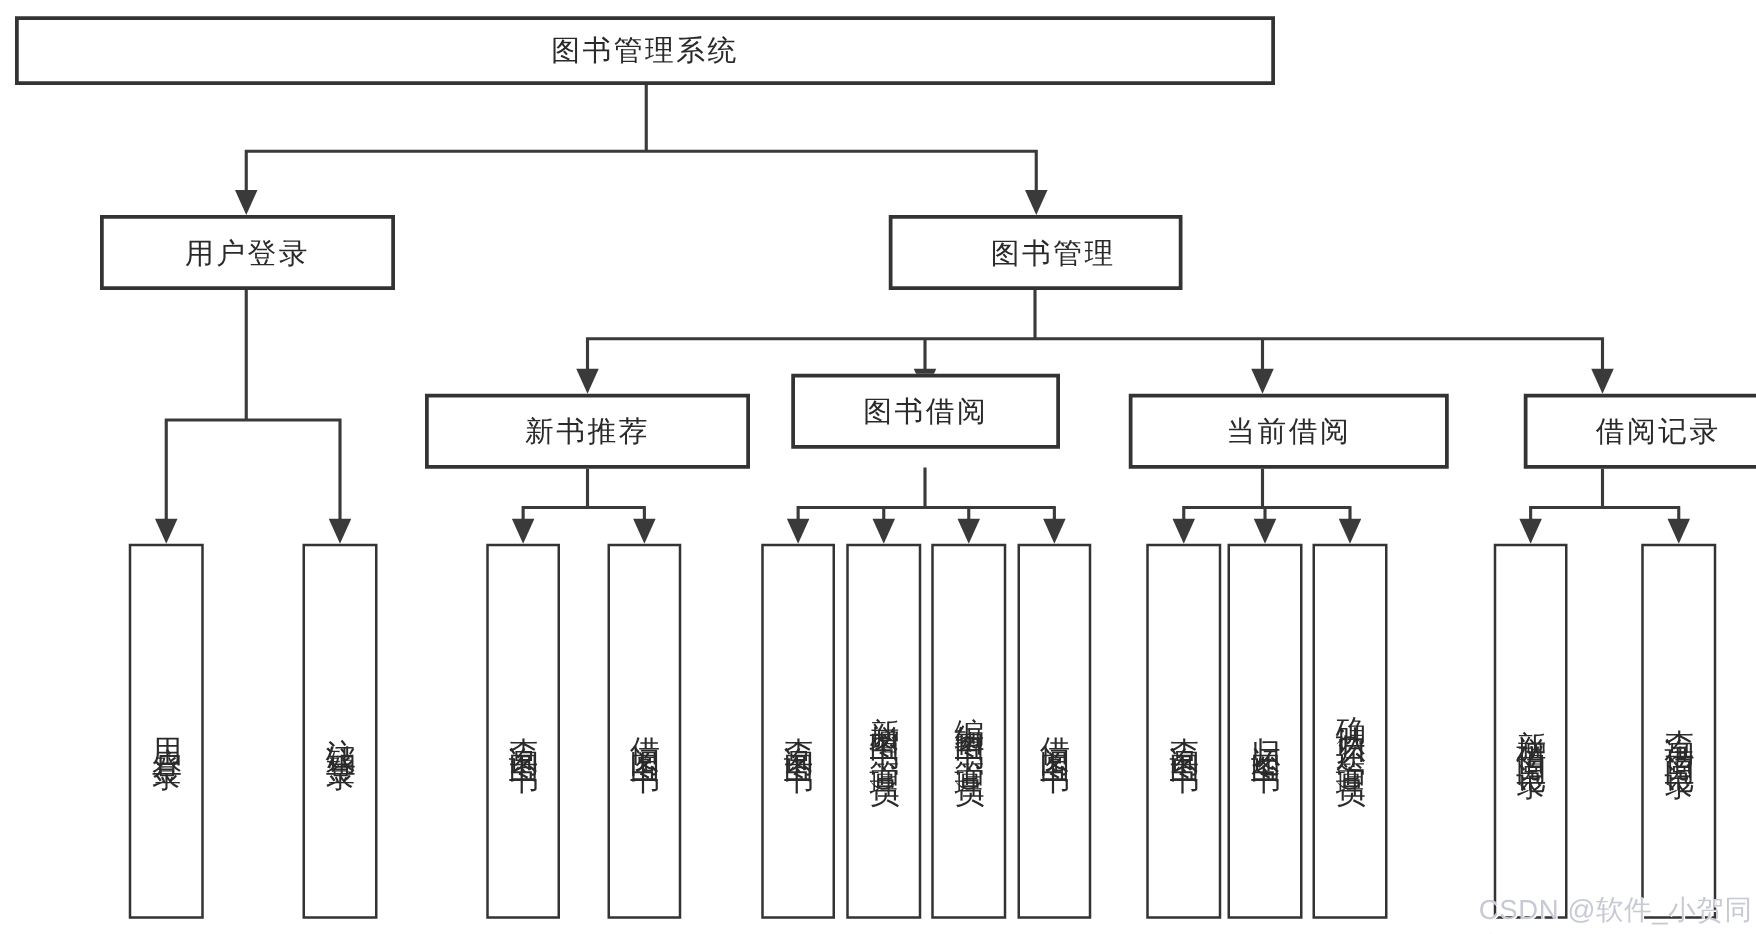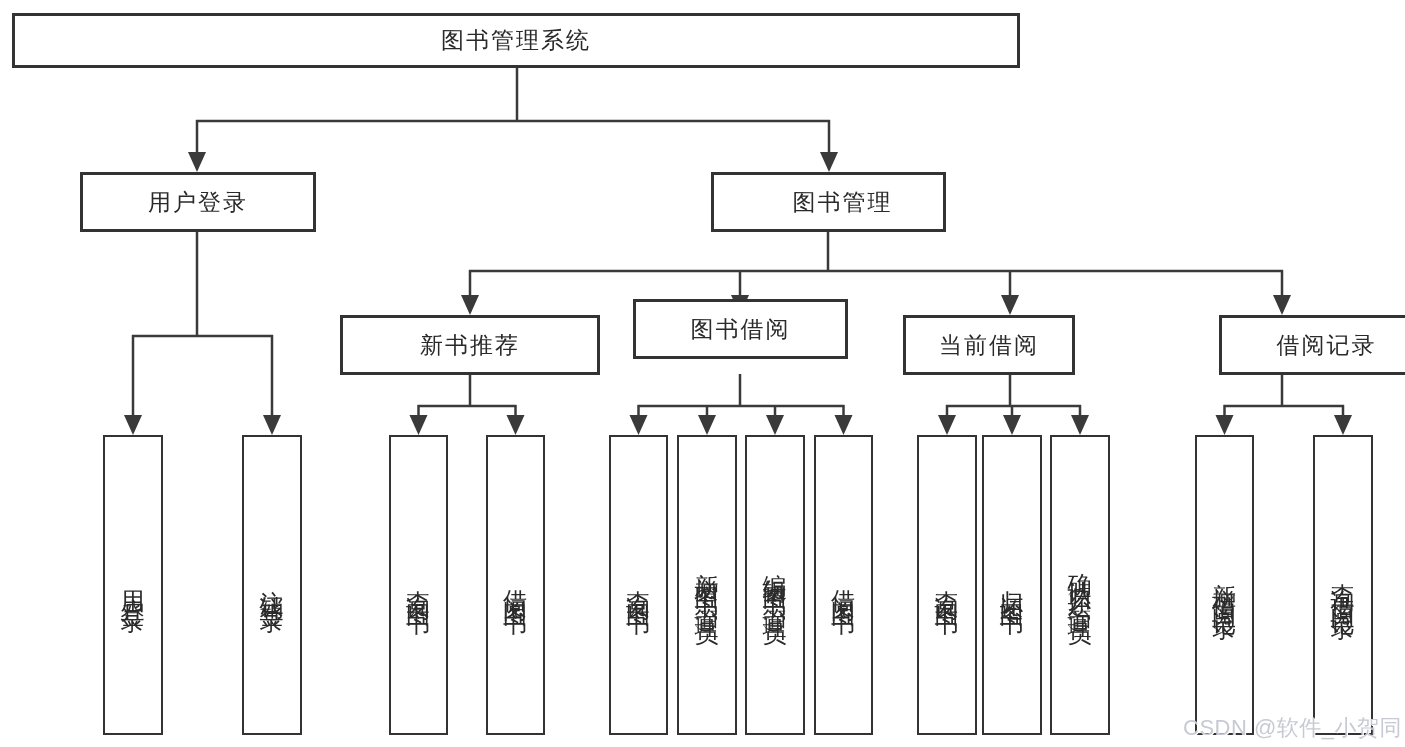--- a/index.html
+++ b/index.html
@@ -83,21 +83,21 @@
   <div class="hbox" style="left:711px; top:172px; width:235px; height:60px;padding-left:28px;">
     <span>图书管理</span>
   </div>
 
   <div class="hbox" style="left:340px; top:315px; width:260px; height:60px;">
     <span>新书推荐</span>
   </div>
   <div class="hbox" style="left:633px; top:299px; width:215px; height:60px;">
     <span>图书借阅</span>
   </div>
-  <div class="hbox" style="left:903px; top:315px; width:172px; height:60px;align-items:center;">
+  <div class="hbox" style="left:903px; top:315px; width:256px; height:60px;align-items:center;">
     <span>当前借阅</span>
   </div>
   <div class="hbox" style="left:1174px; top:315px; width:215px; height:60px;margin-left:45px;">
     <span>借阅记录</span>
   </div>
 
   <div class="vbox" style="left:103px; width:60px;">
     <span>用户登录</span>
   </div>
   <div class="vbox" style="left:242px; width:60px;">

